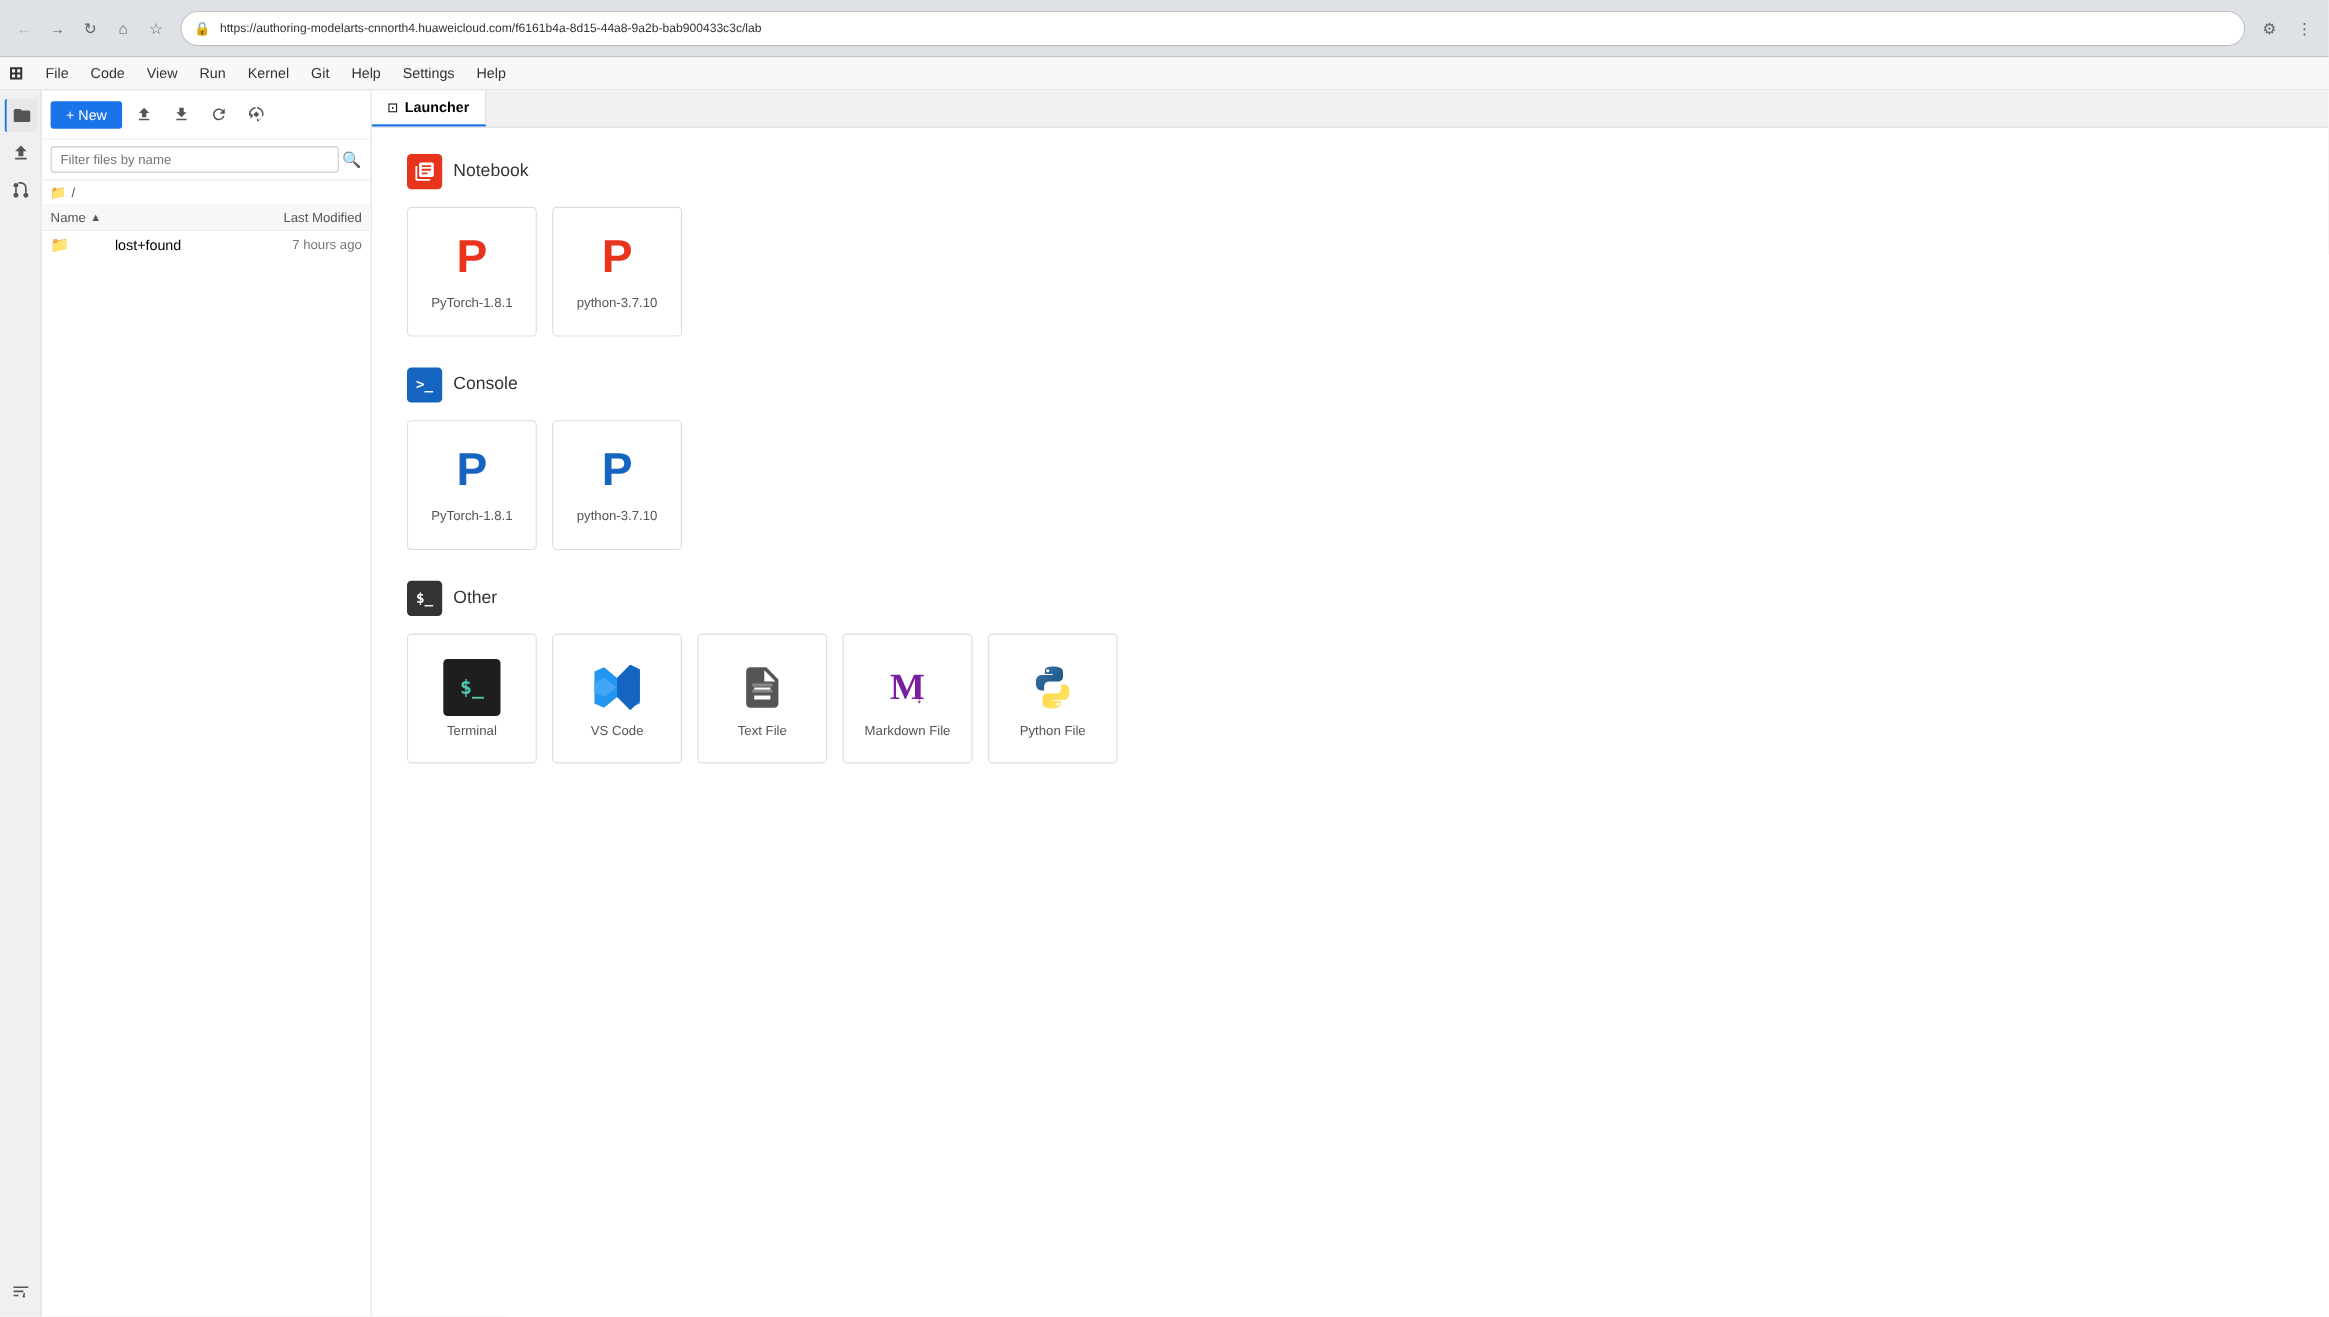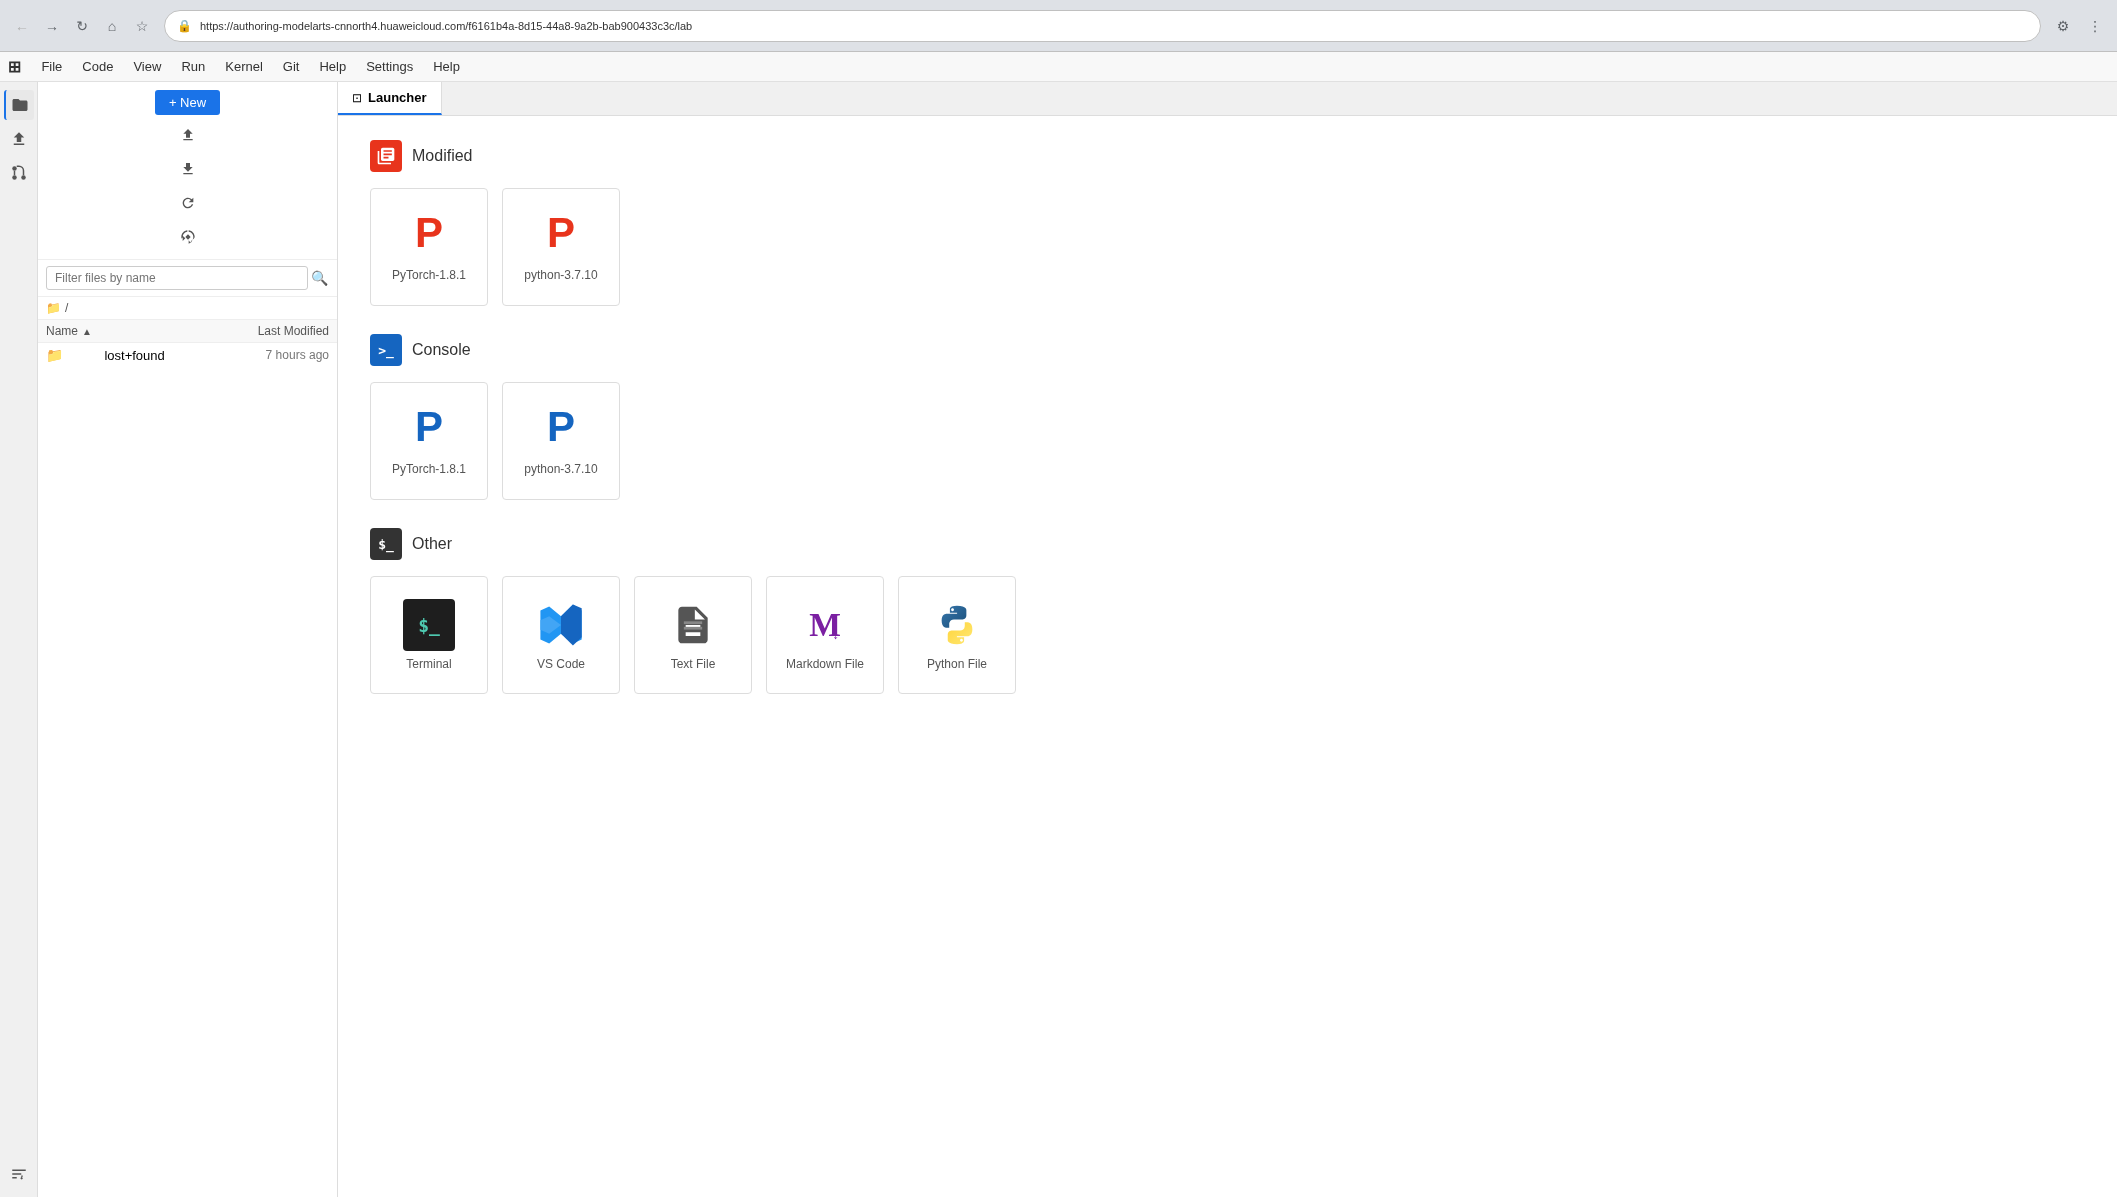--- a/index.html
+++ b/index.html
@@ -27,21 +27,21 @@
     
     .main-content { display: flex; flex: 1; overflow: hidden; }
 
     
     .sidebar-icons { width: 38px; background: #f0f0f0; border-right: 1px solid #ddd; display: flex; flex-direction: column; align-items: center; padding: 8px 0; gap: 4px; }
     .sidebar-icon-btn { width: 30px; height: 30px; border-radius: 3px; border: none; background: transparent; cursor: pointer; display: flex; align-items: center; justify-content: center; font-size: 16px; color: #555; }
     .sidebar-icon-btn.active { background: #e8e8e8; border-left: 2px solid #1a73e8; }
 
     
     .file-browser { width: 300px; background: white; border-right: 1px solid #ddd; display: flex; flex-direction: column; }
-    .file-browser-toolbar { padding: 8px; display: flex; gap: 6px; align-items: center; border-bottom: 1px solid #eee; flex-direction: column; }
+    .file-browser-toolbar { padding: 8px; display: flex; gap: 6px; align-items: center; border-bottom: 1px solid #eee; }
     .new-btn { background: #1a73e8; color: white; border: none; border-radius: 3px; padding: 5px 14px; font-size: 13px; cursor: pointer; font-weight: 500; }
     .toolbar-icon-btn { width: 28px; height: 28px; border: none; background: transparent; cursor: pointer; display: flex; align-items: center; justify-content: center; font-size: 16px; color: #555; border-radius: 3px; }
     
     .search-bar { padding: 6px 8px; border-bottom: 1px solid #eee; display: flex; align-items: center; gap: 4px; }
     .search-input { flex: 1; border: 1px solid #ccc; border-radius: 3px; padding: 4px 8px; font-size: 12px; outline: none; }
     .search-btn { border: none; background: transparent; cursor: pointer; color: #555; font-size: 14px; }
 
     .breadcrumb { padding: 4px 8px; font-size: 12px; color: #555; border-bottom: 1px solid #eee; display: flex; align-items: center; gap: 4px; }
 
     .file-list-header { display: flex; padding: 4px 8px; background: #f8f8f8; border-bottom: 1px solid #eee; font-size: 12px; font-weight: 500; color: #555; }
@@ -232,21 +232,21 @@
 
       <div class="launcher-content">
 
         <div class="section">
           <div class="section-header">
             <div class="section-icon notebook">
               <svg width="20" height="20" viewBox="0 0 24 24" fill="white">
                   <path d="M4 6H2v14c0 1.1.9 2 2 2h14v-2H4V6zm16-4H8c-1.1 0-2 .9-2 2v12c0 1.1.9 2 2 2h12c1.1 0 2-.9 2-2V4c0-1.1-.9-2-2-2zm-1 9H9V9h10v2zm-4 4H9v-2h6v2zm4-8H9V5h10v2z"></path>
                 </svg>
             </div>
-            <span class="section-title">Modified</span>
+            <span class="section-title">Notebook</span>
           </div>
           <div class="cards-row">
             <div class="card">
               <div class="card-icon orange">P</div>
               <div class="card-label">PyTorch-1.8.1</div>
             </div>
             <div class="card">
               <div class="card-icon orange">P</div>
               <div class="card-label">python-3.7.10</div>
             </div>

